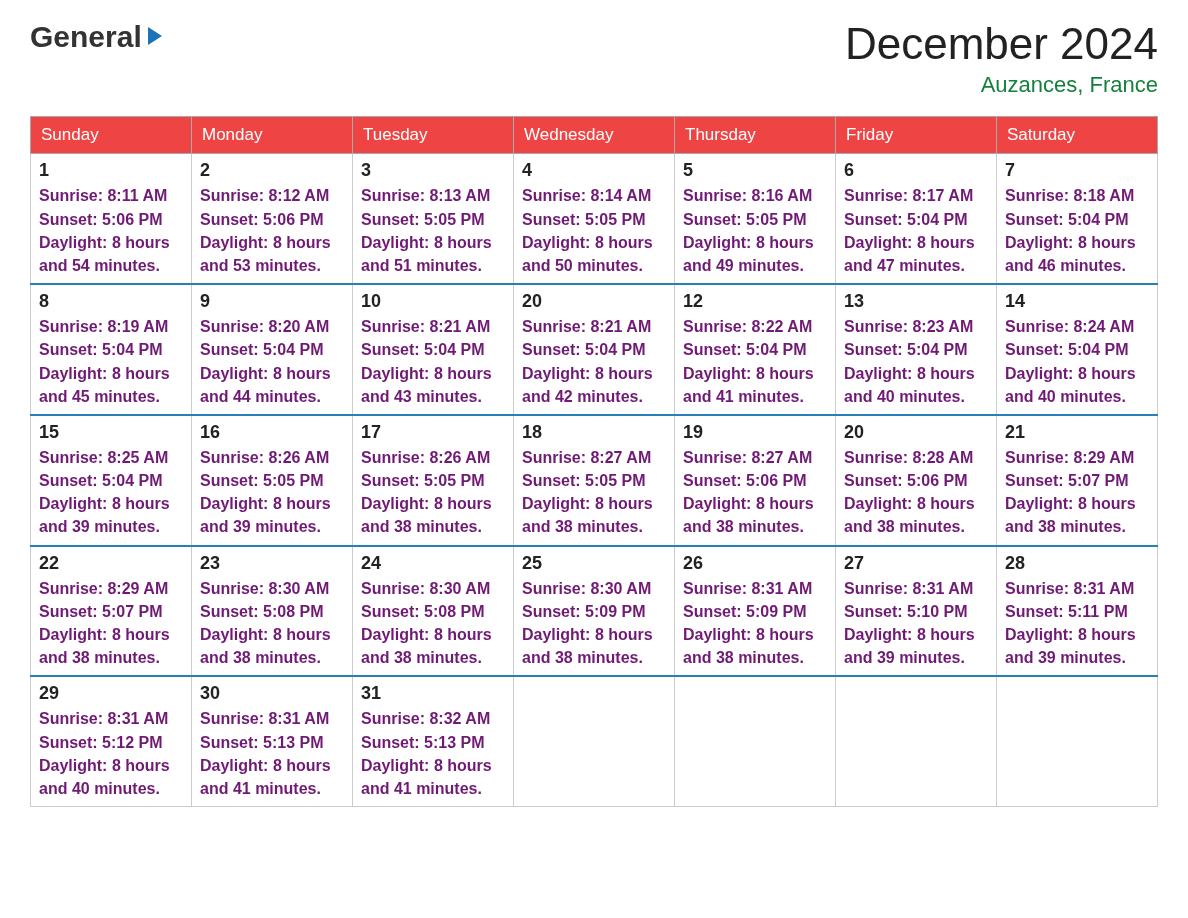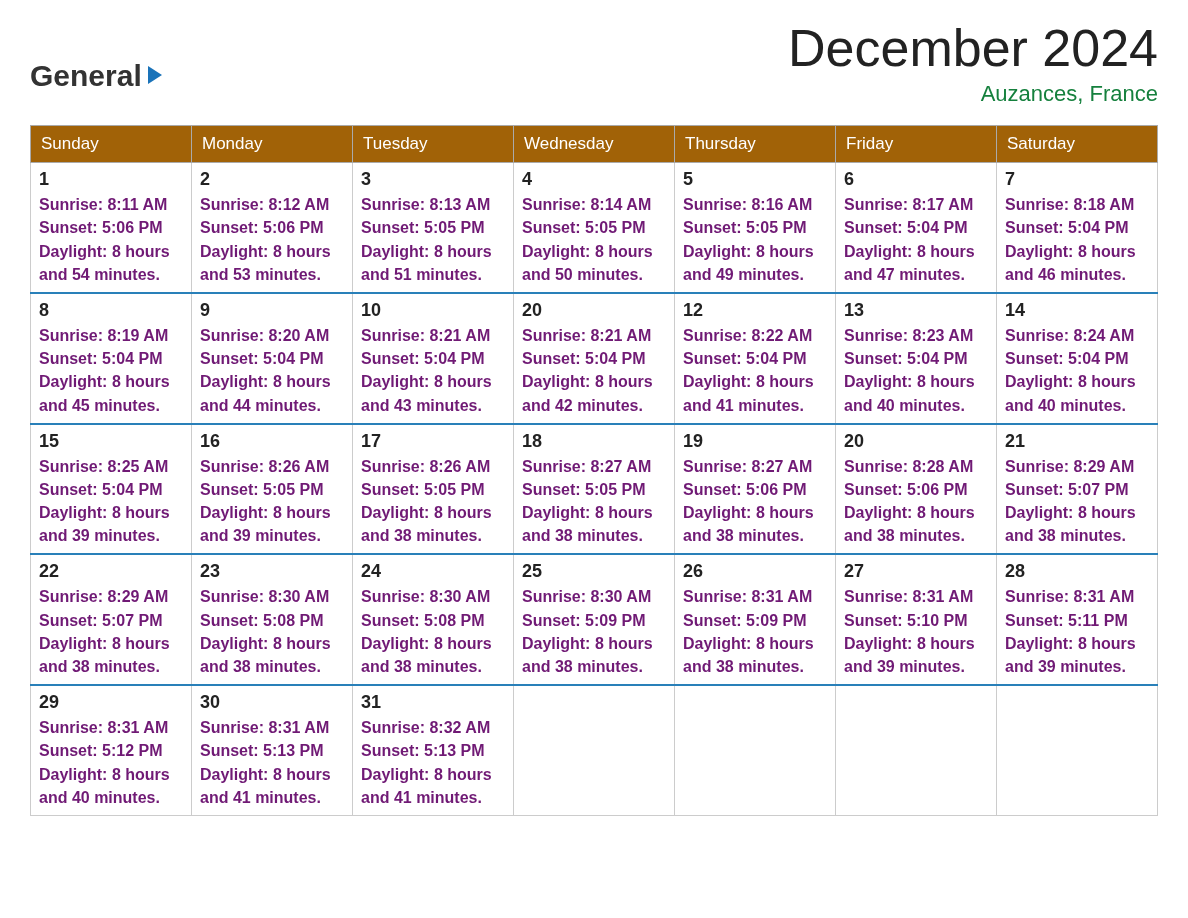--- a/index.html
+++ b/index.html
@@ -14,45 +14,44 @@
       display: flex;
       justify-content: space-between;
       align-items: flex-start;
       margin-bottom: 18px;
     }
     .logo {
       display: flex;
       flex-direction: column;
       align-items: center;
       line-height: 1.1;
-      margin-top: 39px;
     }
     .title-block {
       text-align: right;
     }
     .title-block h1 {
-      font-size: 52px;
+      font-size: 44px;
       font-weight: 400;
       color: #222;
       line-height: 1.1;
       margin-left: 12px;
     }
     .title-block h2 {
       font-size: 22px;
       font-weight: 400;
       color: #15803d;
       margin-top: 4px;
     }
     .calendar {
       width: 100%;
       border-collapse: collapse;
       table-layout: fixed;
     }
     .calendar thead th {
-      background: #a16207;
+      background: #ef4444;
       color: #fff;
       font-size: 17px;
       font-weight: normal;
       padding: 8px 10px;
       text-align: left;
       border: 1px solid #aaa;
     }
     .calendar tbody td {
       border: 1px solid #ccc;
       vertical-align: top;

